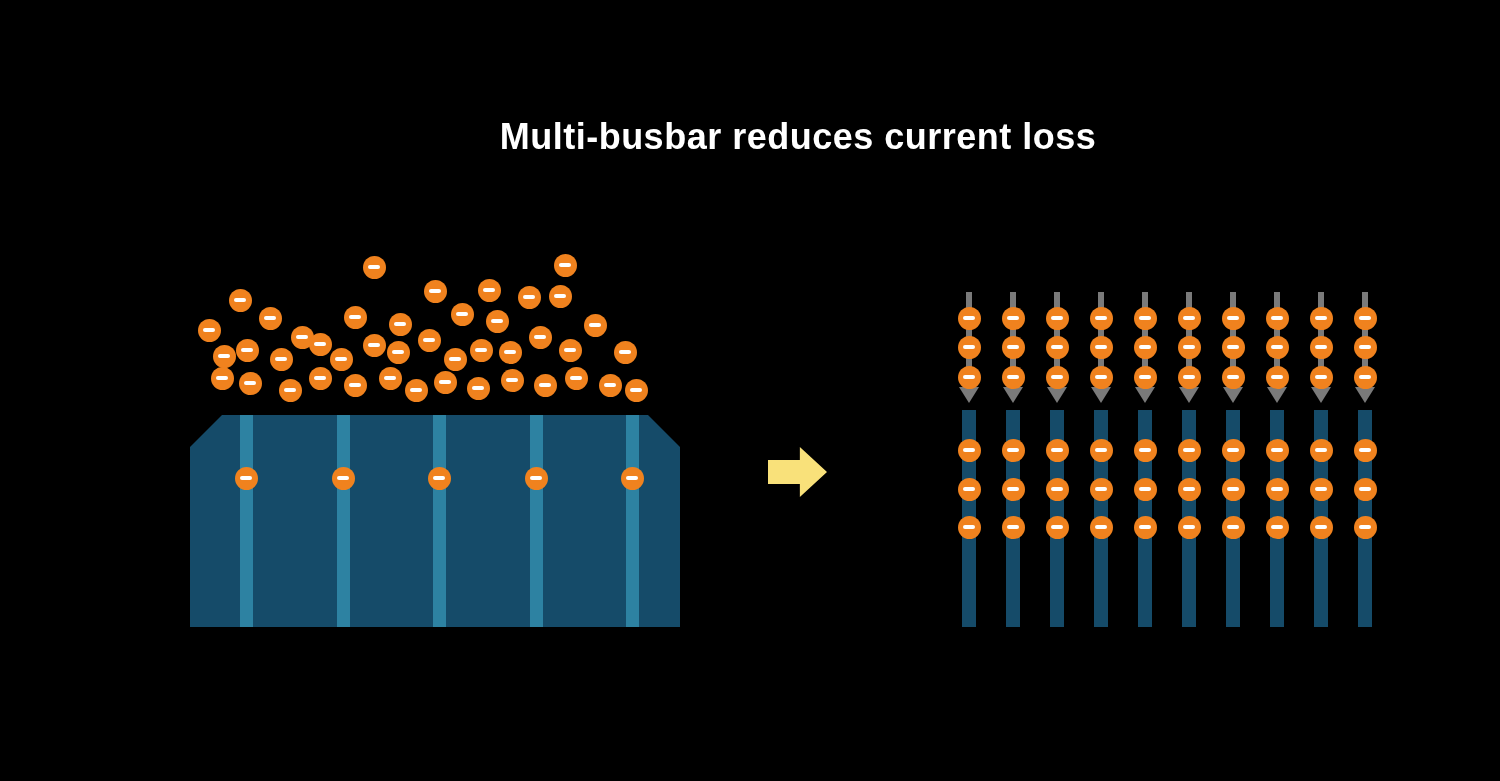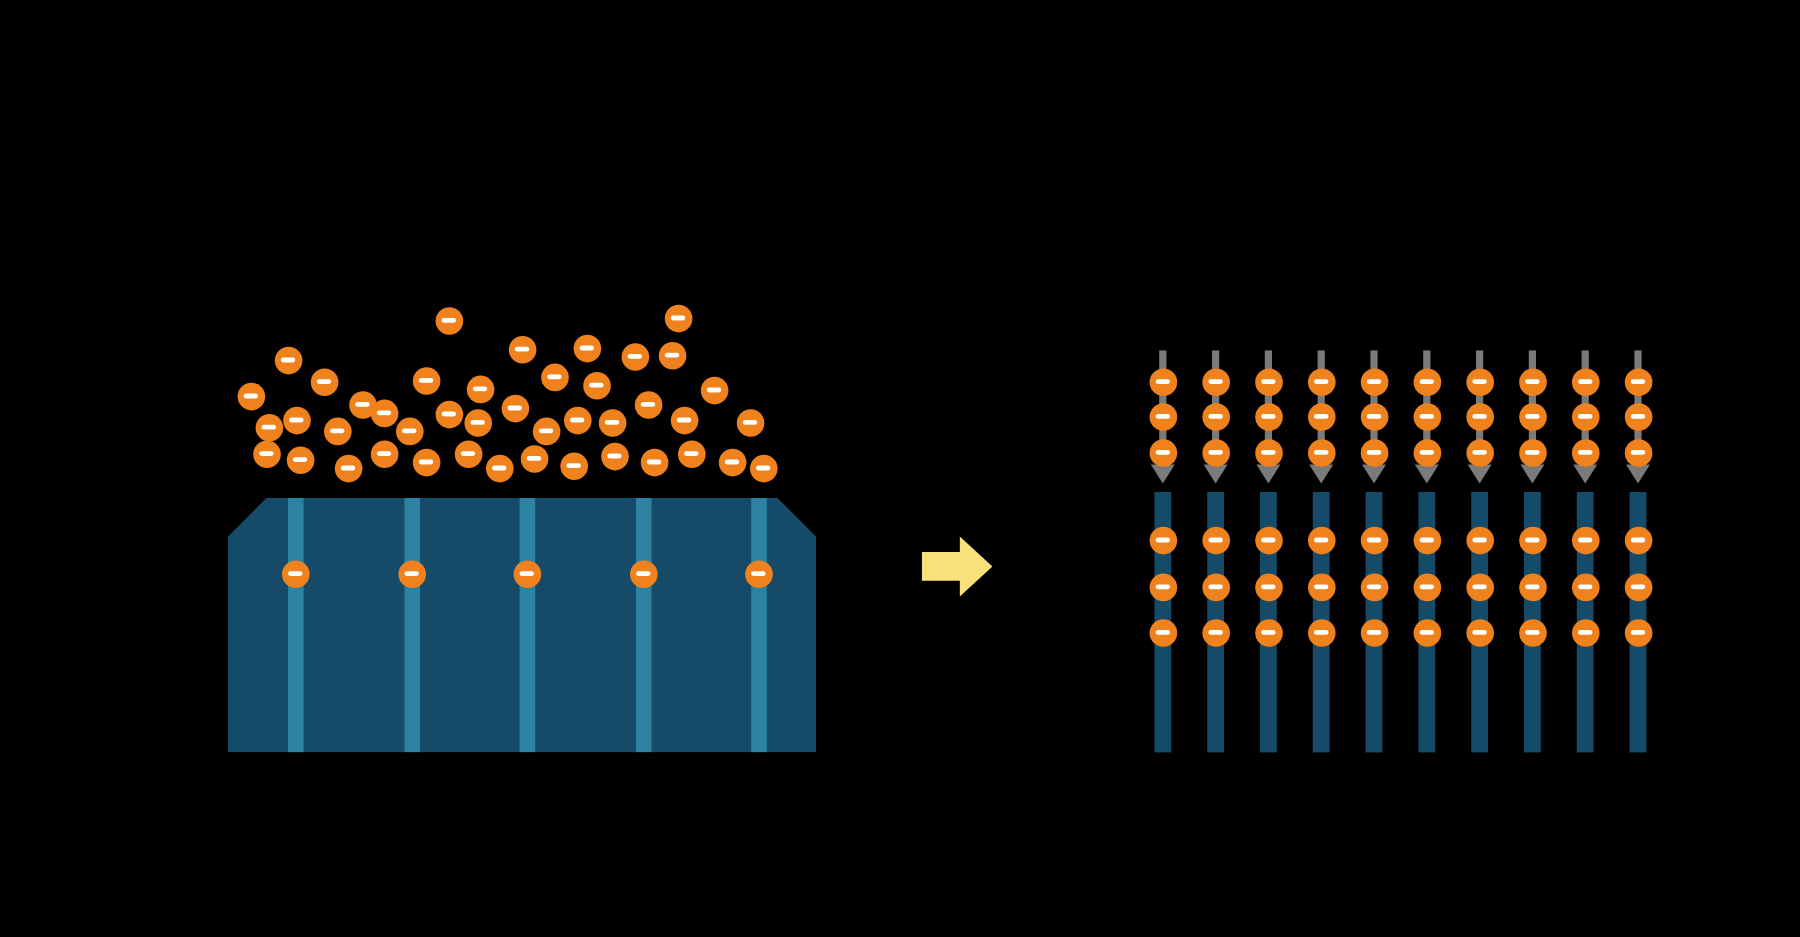--- a/index.html
+++ b/index.html
@@ -35,20 +35,21 @@
     border-left: solid transparent;
     border-right: solid transparent;
     border-top: solid var(--gray);
   }
   .col { left: 0; top: 0; right: 0; bottom: 0; pointer-events: none; }
 </style>
 </head>
 <body>
 
 <div class="stage">
+  <div class="title">Multi-busbar reduces current loss</div>
 
   <div class="cell" style="left: 190px; top: 415px; width: 490px; height: 212px; clip-path: polygon(32px 0px, calc(100% - 32px) 0px, 100% 32px, 100% 100%, 0px 100%, 0px 32px);">
       <div class="stripe" style="left: 49.5px; width: 13px;"></div>
       <div class="stripe" style="left: 146.5px; width: 13px;"></div>
       <div class="stripe" style="left: 242.5px; width: 13px;"></div>
       <div class="stripe" style="left: 339.5px; width: 13px;"></div>
       <div class="stripe" style="left: 435.5px; width: 13px;"></div>
     </div>
   <div class="layer">
       <div class="electron" style="left: 362.5px; top: 255.5px; width: 23px; height: 23px;">

